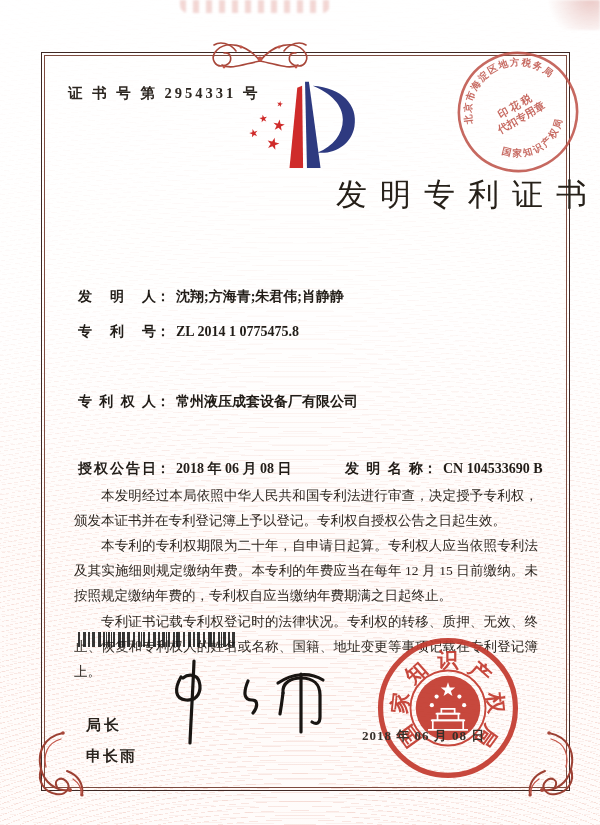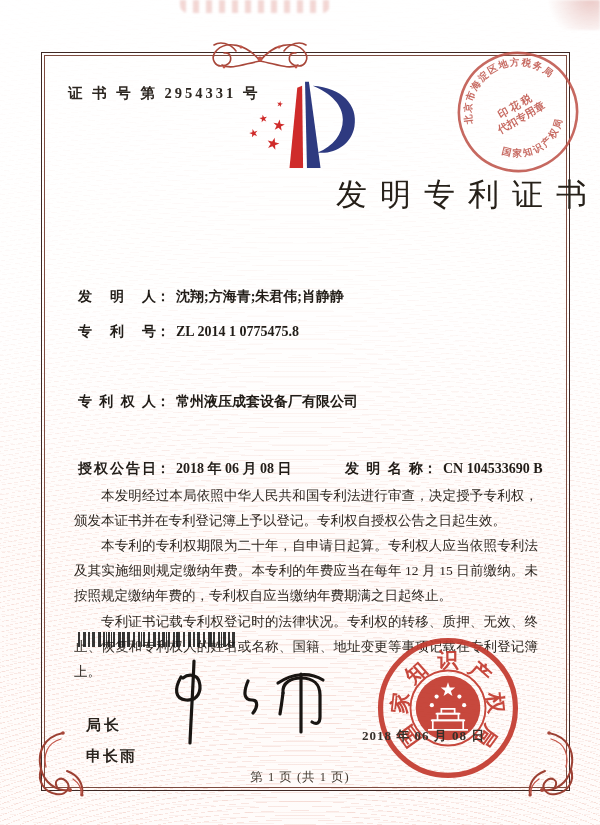--- a/index.html
+++ b/index.html
@@ -267,15 +267,14 @@
         <path d="M-18 13 H18"></path>
         <path d="M-11 13 V6 H11 V13"></path>
         <path d="M-13 6 H13"></path>
         <path d="M-7 6 V1 H7 V6"></path>
       </g>
     </g>
   </svg>
 
   <div class="seal-date">2018 年 06 月 08 日</div>
 
-  <div class="footer">第 1 页 (共 1 页)</div>
 
 </div>
 
 </body></html>

